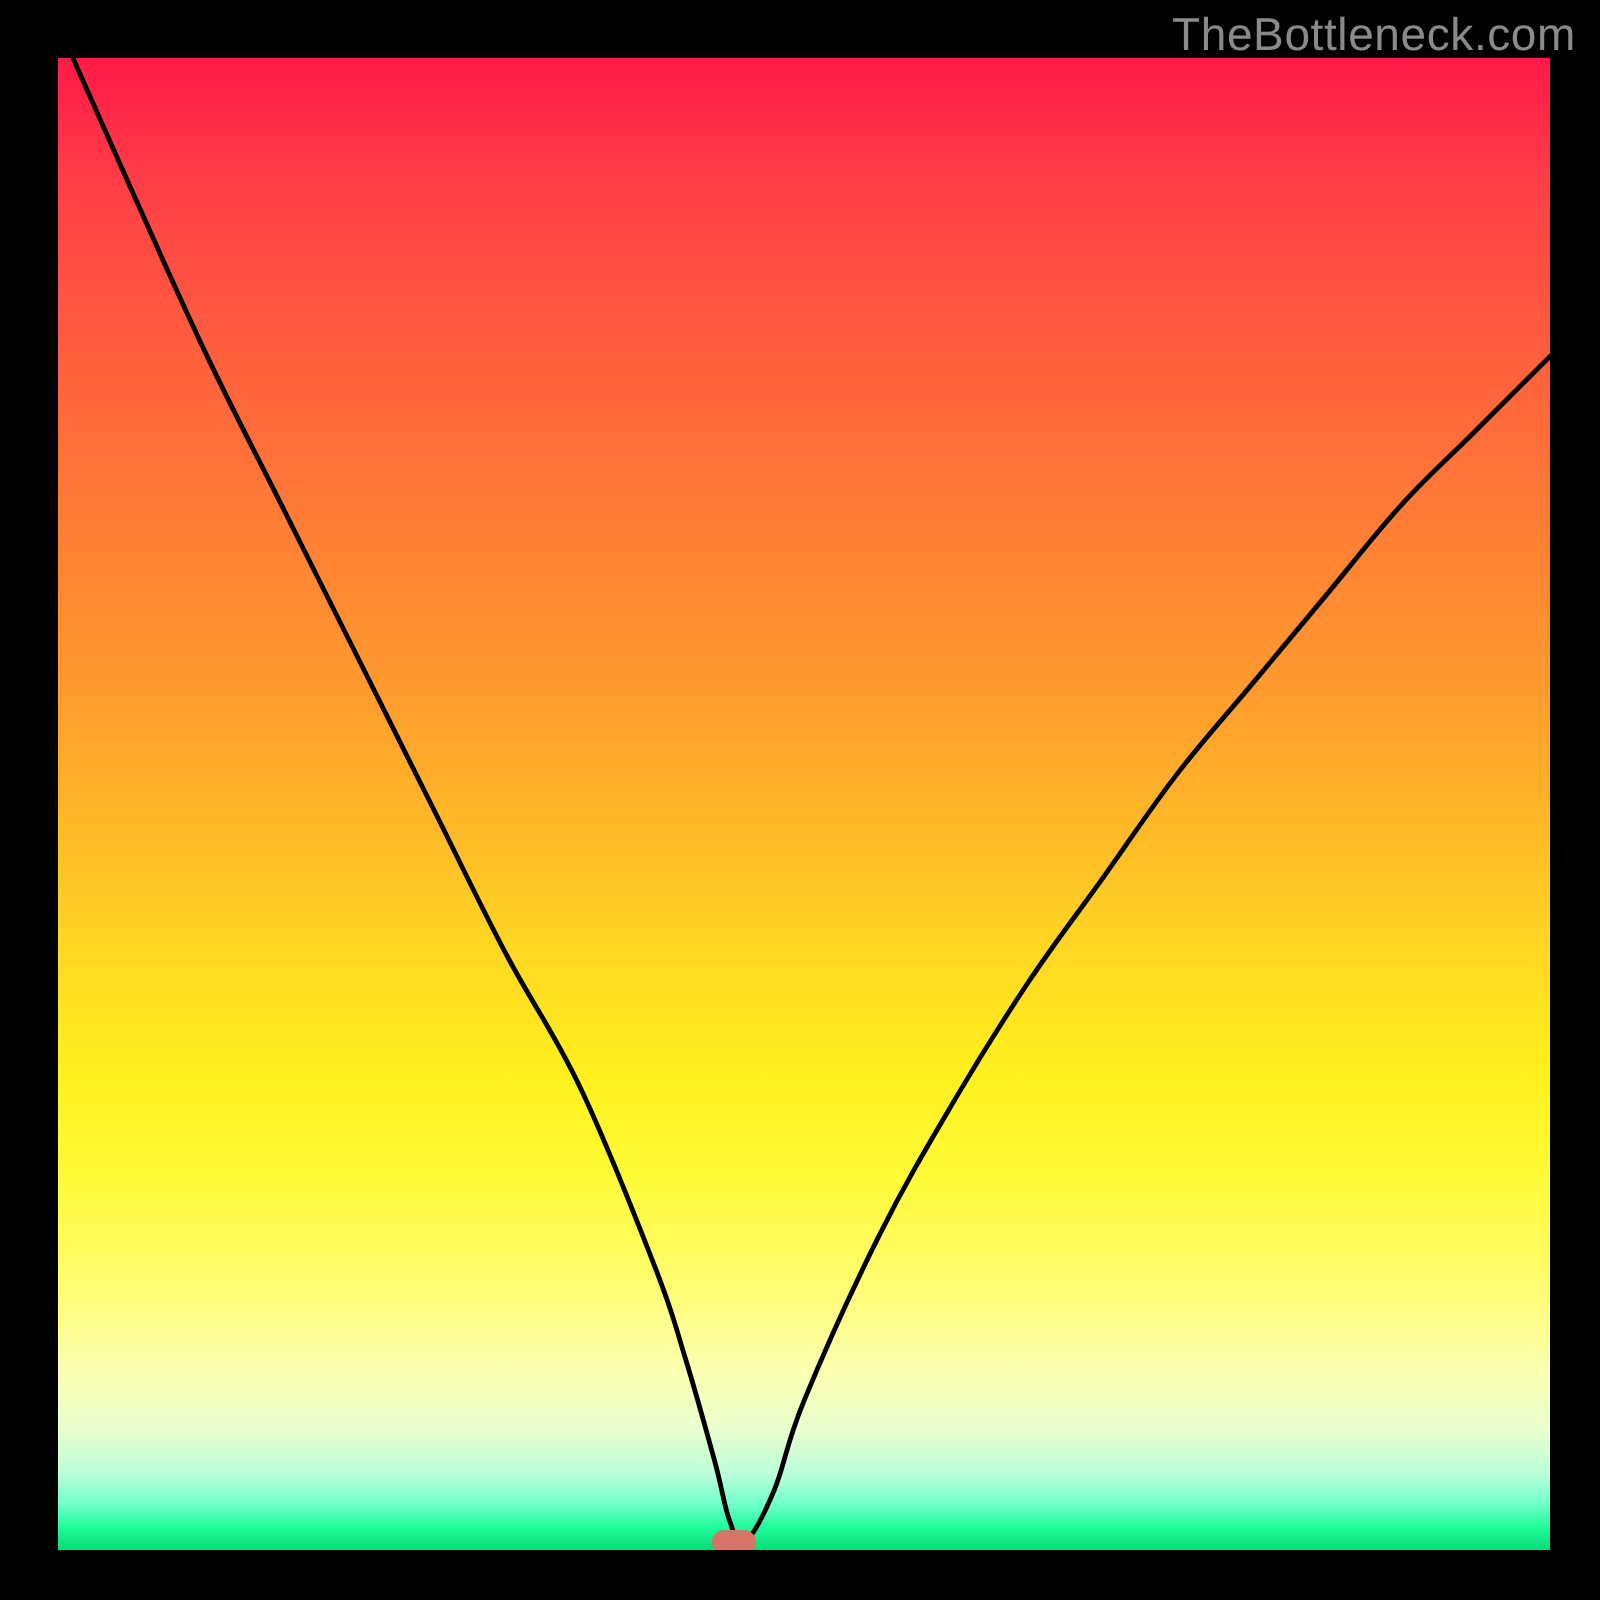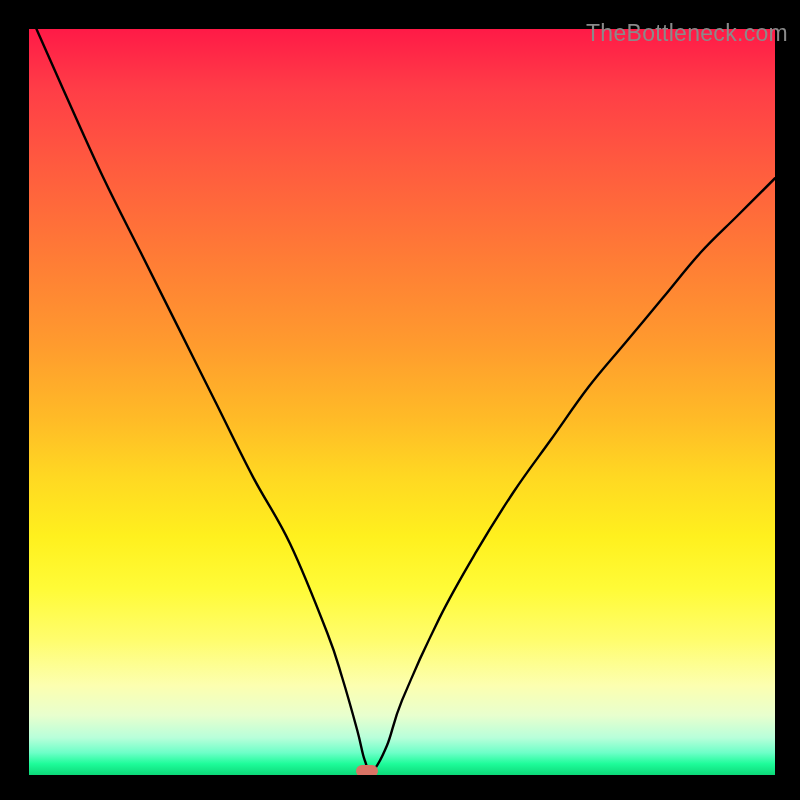--- a/index.html
+++ b/index.html
@@ -6,21 +6,21 @@
   body {
     width: 800px;
     height: 800px;
     background: #000;
     position: relative;
     font-family: Arial, sans-serif;
     overflow: hidden;
   }
   .watermark {
     position: absolute;
-    top: 20px;
+    top: 4px;
     right: 12px;
     color: #8a8a8a;
     font-size: 23px;
     font-weight: 500;
     letter-spacing: 0.3px;
     z-index: 10;
   }
   .plot-area {
     position: absolute;
     left: 29px;

